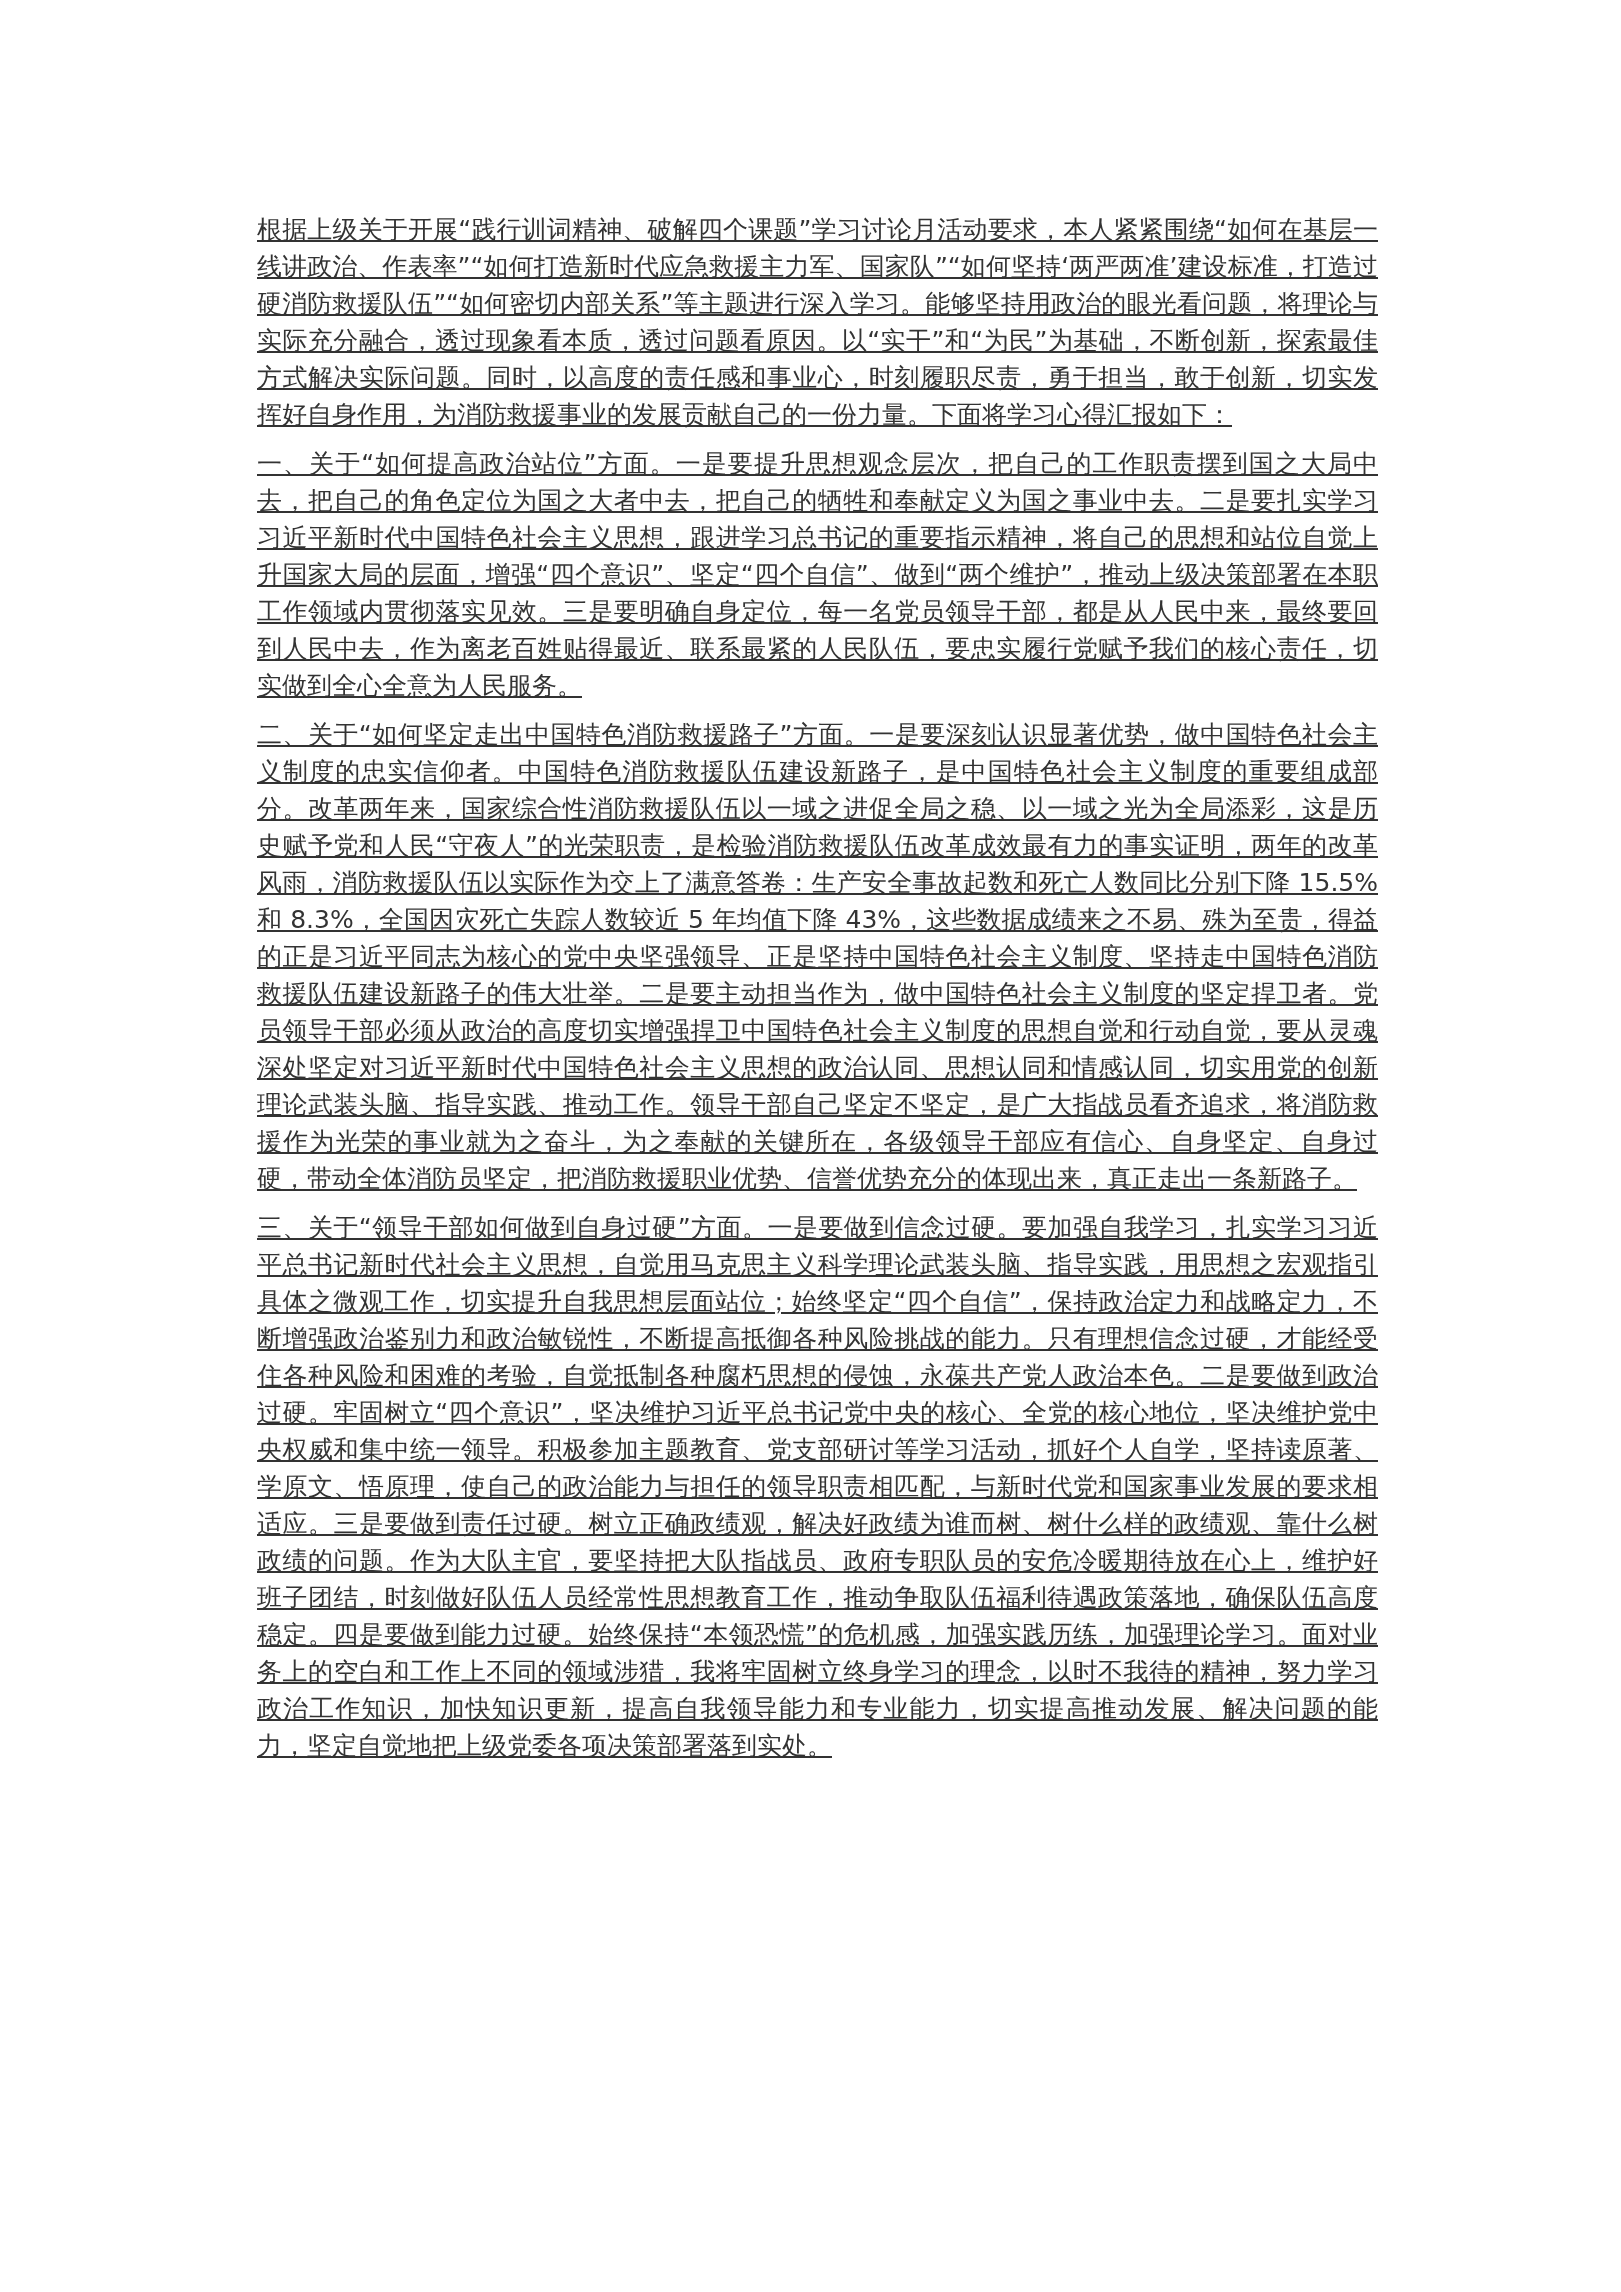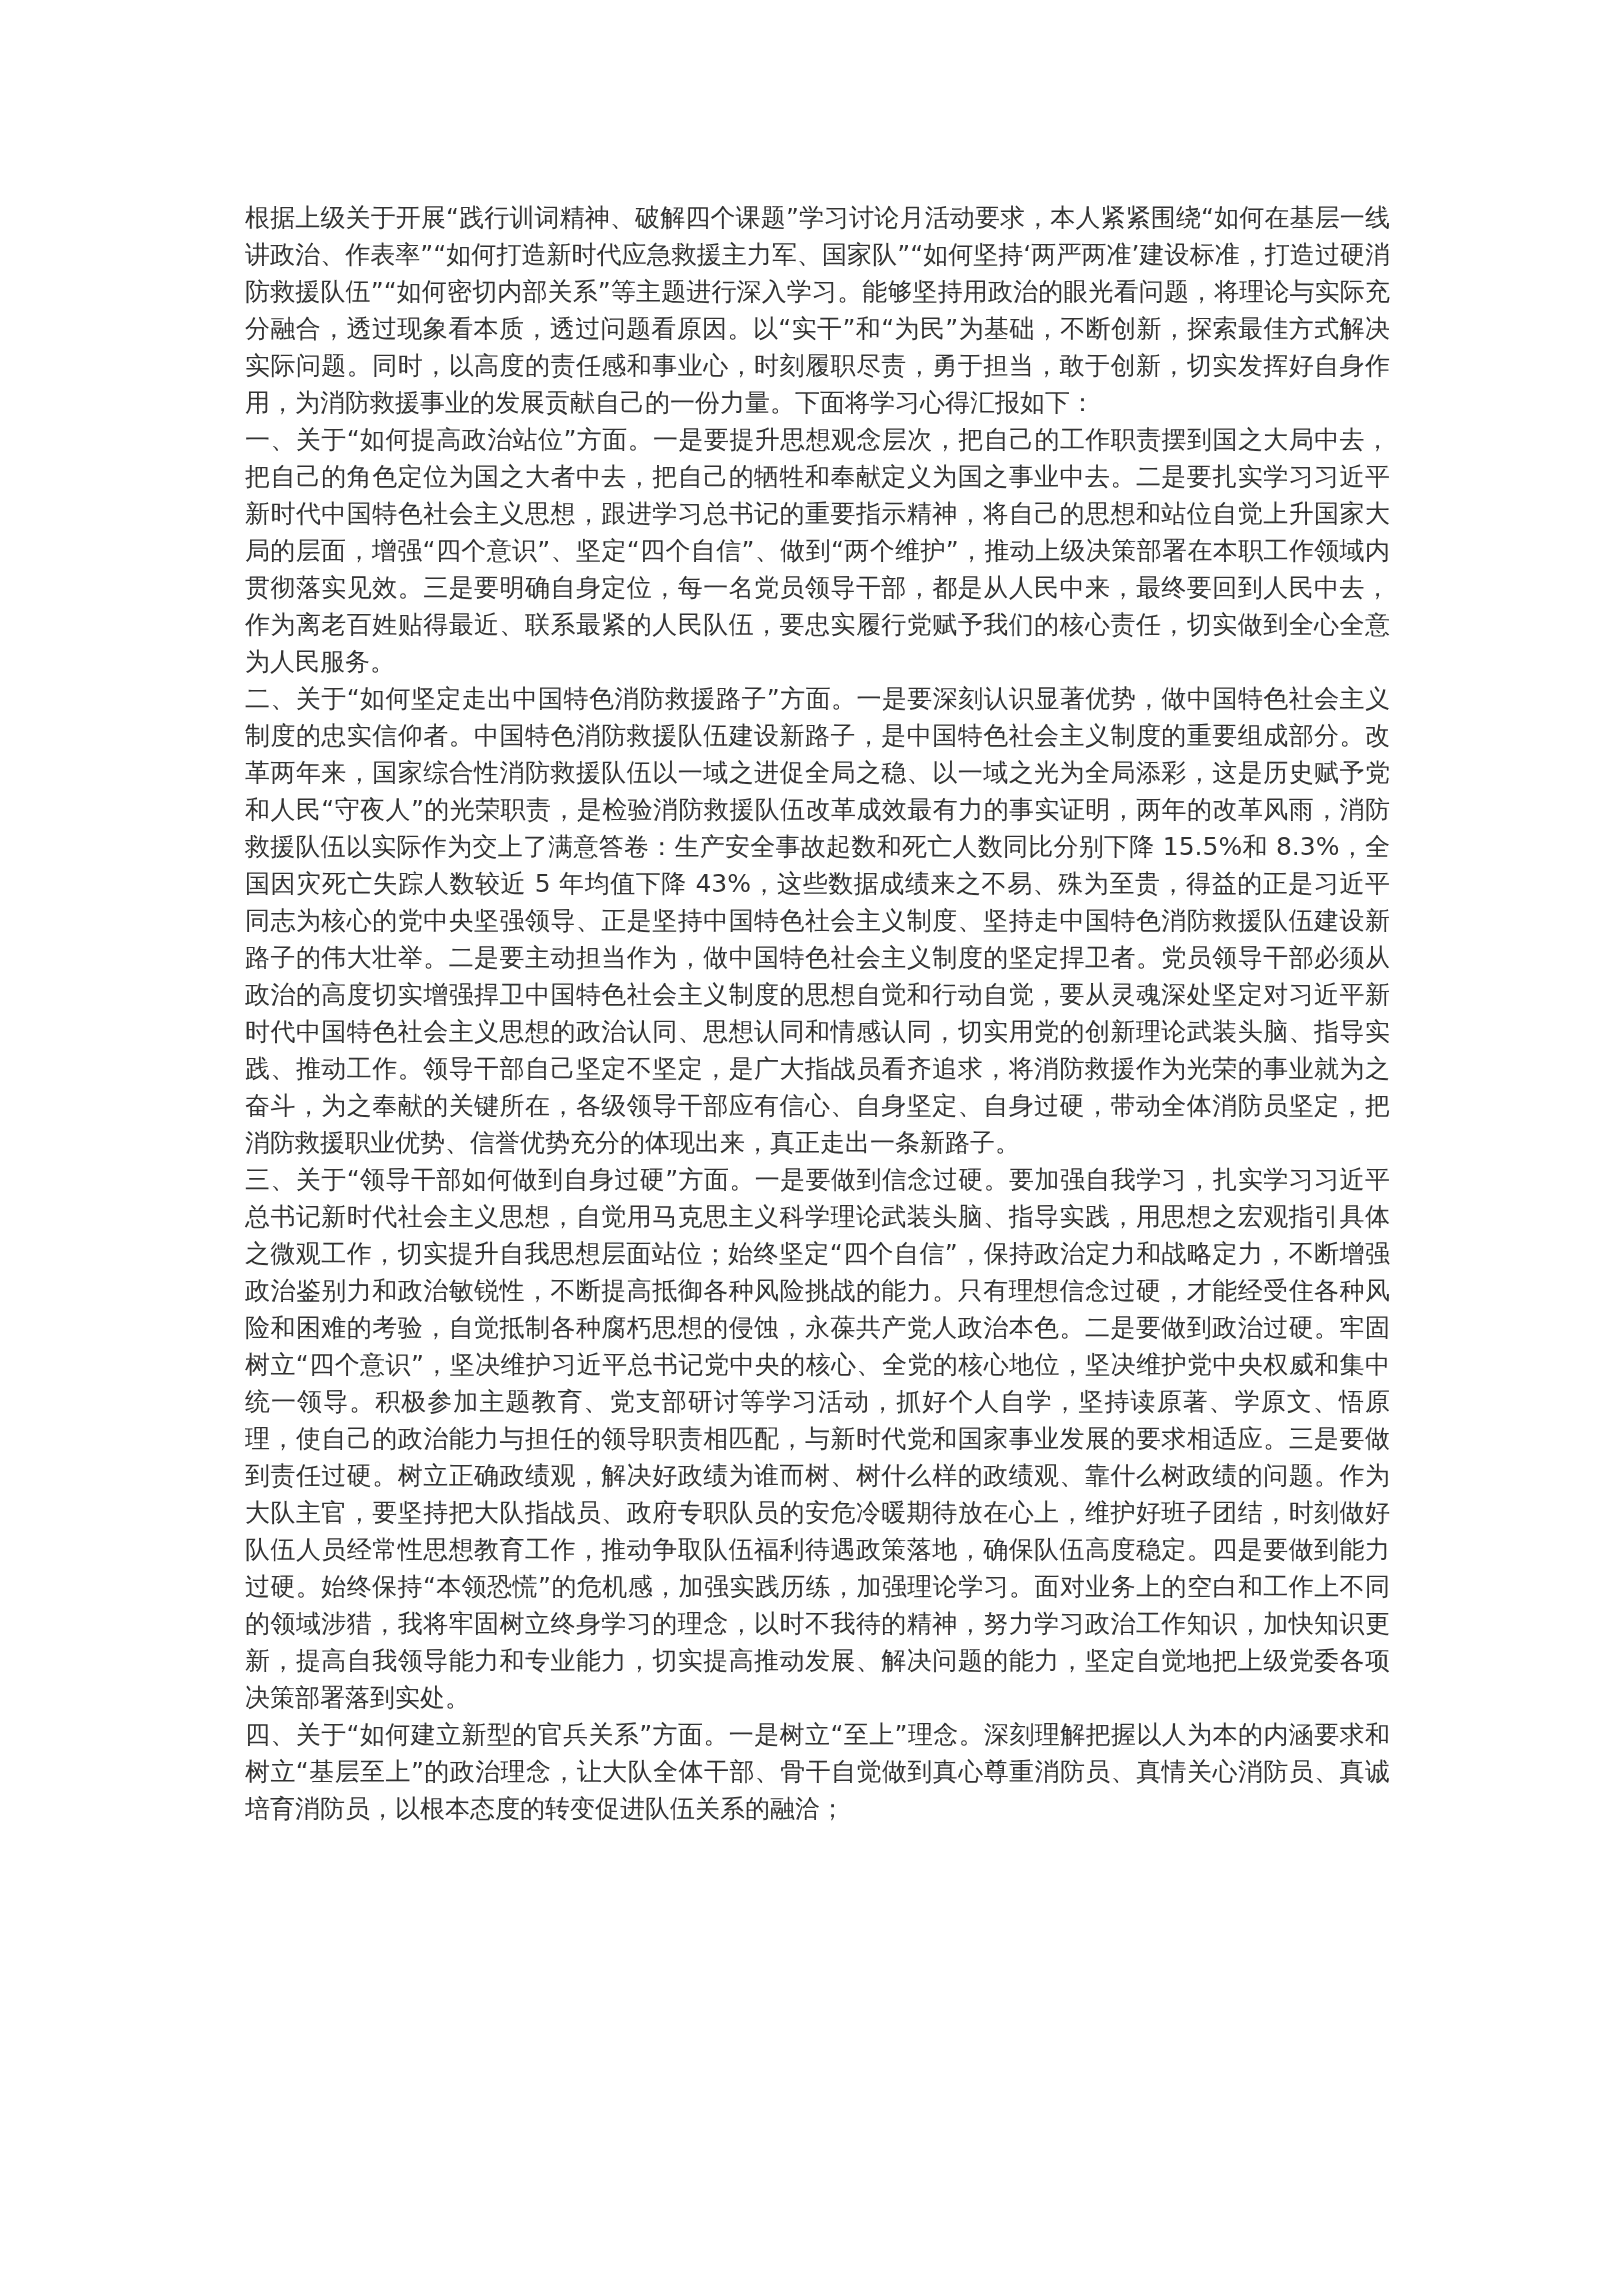--- a/index.html
+++ b/index.html
@@ -18,30 +18,30 @@
     left: 245px;
     top: 199px;
     width: 1145px;
     font-family: "DejaVu Sans", sans-serif;
     font-size: 25px;
     line-height: 37px;
     color: #333333;
     letter-spacing: 0px;
   }
   .para {
-    margin: 0;
+    margin: 12px;
     padding: 0;
     text-align: justify;
     text-align-last: left;
     word-break: break-all;
+    text-decoration: underline;
   }
 </style>
 </head>
 <body>
 
 <div class="page">
   <p class="para">根据上级关于开展“践行训词精神、破解四个课题”学习讨论月活动要求，本人紧紧围绕“如何在基层一线讲政治、作表率”“如何打造新时代应急救援主力军、国家队”“如何坚持‘两严两准’建设标准，打造过硬消防救援队伍”“如何密切内部关系”等主题进行深入学习。能够坚持用政治的眼光看问题，将理论与实际充分融合，透过现象看本质，透过问题看原因。以“实干”和“为民”为基础，不断创新，探索最佳方式解决实际问题。同时，以高度的责任感和事业心，时刻履职尽责，勇于担当，敢于创新，切实发挥好自身作用，为消防救援事业的发展贡献自己的一份力量。下面将学习心得汇报如下：</p>
   <p class="para">一、关于“如何提高政治站位”方面。一是要提升思想观念层次，把自己的工作职责摆到国之大局中去，把自己的角色定位为国之大者中去，把自己的牺牲和奉献定义为国之事业中去。二是要扎实学习习近平新时代中国特色社会主义思想，跟进学习总书记的重要指示精神，将自己的思想和站位自觉上升国家大局的层面，增强“四个意识”、坚定“四个自信”、做到“两个维护”，推动上级决策部署在本职工作领域内贯彻落实见效。三是要明确自身定位，每一名党员领导干部，都是从人民中来，最终要回到人民中去，作为离老百姓贴得最近、联系最紧的人民队伍，要忠实履行党赋予我们的核心责任，切实做到全心全意为人民服务。</p>
   <p class="para">二、关于“如何坚定走出中国特色消防救援路子”方面。一是要深刻认识显著优势，做中国特色社会主义制度的忠实信仰者。中国特色消防救援队伍建设新路子，是中国特色社会主义制度的重要组成部分。改革两年来，国家综合性消防救援队伍以一域之进促全局之稳、以一域之光为全局添彩，这是历史赋予党和人民“守夜人”的光荣职责，是检验消防救援队伍改革成效最有力的事实证明，两年的改革风雨，消防救援队伍以实际作为交上了满意答卷：生产安全事故起数和死亡人数同比分别下降 15.5%和 8.3%，全国因灾死亡失踪人数较近 5 年均值下降 43%，这些数据成绩来之不易、殊为至贵，得益的正是习近平同志为核心的党中央坚强领导、正是坚持中国特色社会主义制度、坚持走中国特色消防救援队伍建设新路子的伟大壮举。二是要主动担当作为，做中国特色社会主义制度的坚定捍卫者。党员领导干部必须从政治的高度切实增强捍卫中国特色社会主义制度的思想自觉和行动自觉，要从灵魂深处坚定对习近平新时代中国特色社会主义思想的政治认同、思想认同和情感认同，切实用党的创新理论武装头脑、指导实践、推动工作。领导干部自己坚定不坚定，是广大指战员看齐追求，将消防救援作为光荣的事业就为之奋斗，为之奉献的关键所在，各级领导干部应有信心、自身坚定、自身过硬，带动全体消防员坚定，把消防救援职业优势、信誉优势充分的体现出来，真正走出一条新路子。</p>
   <p class="para">三、关于“领导干部如何做到自身过硬”方面。一是要做到信念过硬。要加强自我学习，扎实学习习近平总书记新时代社会主义思想，自觉用马克思主义科学理论武装头脑、指导实践，用思想之宏观指引具体之微观工作，切实提升自我思想层面站位；始终坚定“四个自信”，保持政治定力和战略定力，不断增强政治鉴别力和政治敏锐性，不断提高抵御各种风险挑战的能力。只有理想信念过硬，才能经受住各种风险和困难的考验，自觉抵制各种腐朽思想的侵蚀，永葆共产党人政治本色。二是要做到政治过硬。牢固树立“四个意识”，坚决维护习近平总书记党中央的核心、全党的核心地位，坚决维护党中央权威和集中统一领导。积极参加主题教育、党支部研讨等学习活动，抓好个人自学，坚持读原著、学原文、悟原理，使自己的政治能力与担任的领导职责相匹配，与新时代党和国家事业发展的要求相适应。三是要做到责任过硬。树立正确政绩观，解决好政绩为谁而树、树什么样的政绩观、靠什么树政绩的问题。作为大队主官，要坚持把大队指战员、政府专职队员的安危冷暖期待放在心上，维护好班子团结，时刻做好队伍人员经常性思想教育工作，推动争取队伍福利待遇政策落地，确保队伍高度稳定。四是要做到能力过硬。始终保持“本领恐慌”的危机感，加强实践历练，加强理论学习。面对业务上的空白和工作上不同的领域涉猎，我将牢固树立终身学习的理念，以时不我待的精神，努力学习政治工作知识，加快知识更新，提高自我领导能力和专业能力，切实提高推动发展、解决问题的能力，坚定自觉地把上级党委各项决策部署落到实处。</p>
-  <p class="para">四、关于“如何建立新型的官兵关系”方面。一是树立“至上”理念。深刻理解把握以人为本的内涵要求和树立“基层至上”的政治理念，让大队全体干部、骨干自觉做到真心尊重消防员、真情关心消防员、真诚培育消防员，以根本态度的转变促进队伍关系的融洽；</p>
 </div>
 
 
 </body></html>

